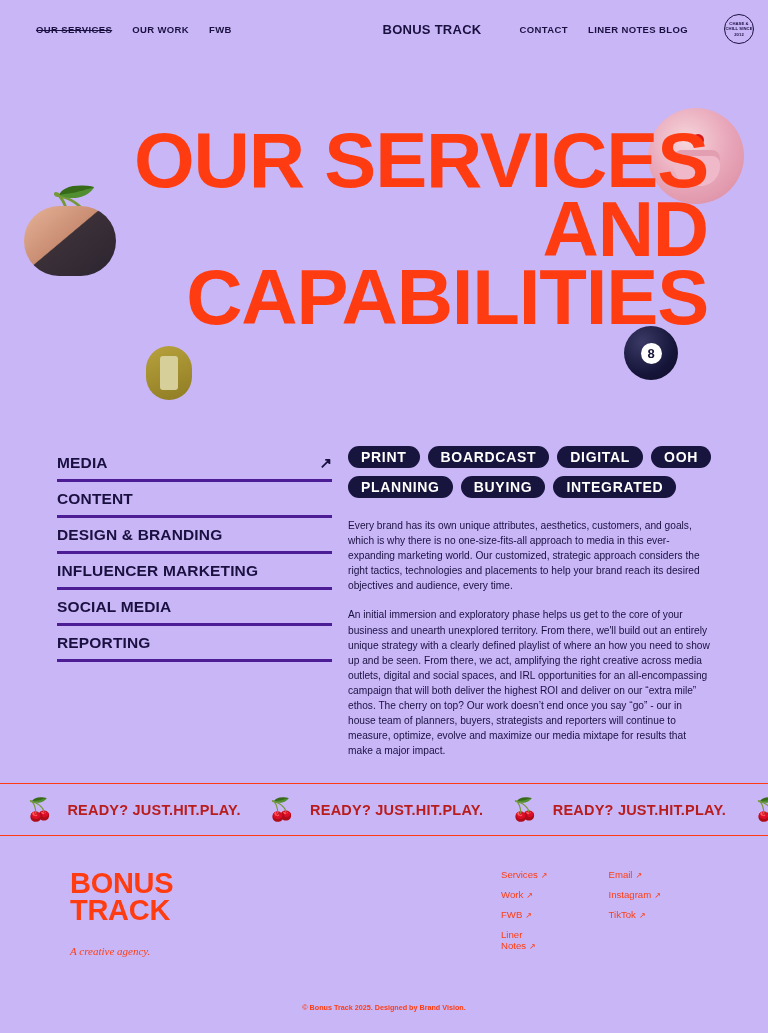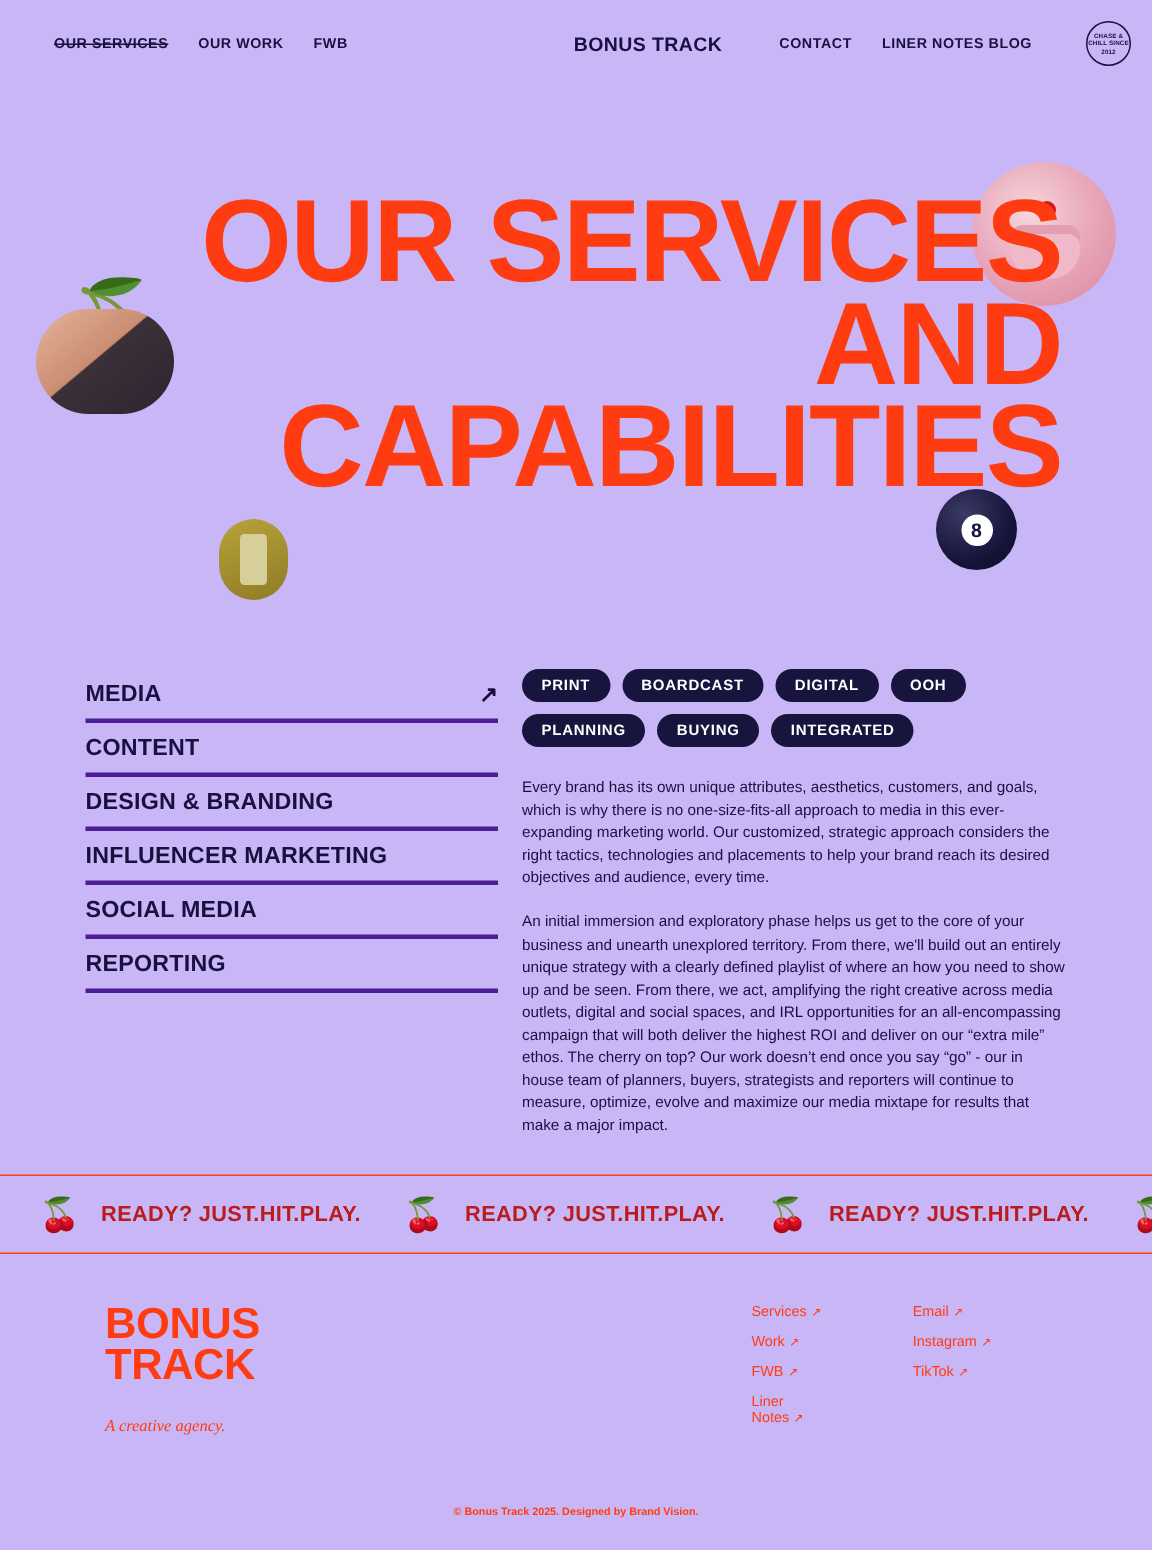--- a/index.html
+++ b/index.html
@@ -213,21 +213,21 @@
     display: flex;
     flex-wrap: wrap;
     gap: 8px;
   }
   .tag {
     height: 22px;
     padding: 0 13px;
     border-radius: 11px;
     background: #17143d;
     color: #fff;
-    font-size: 10px;
+    font-size: 14px;
     font-weight: bold;
     letter-spacing: 0.05em;
     display: flex;
     align-items: center;
     text-transform: uppercase;
   }
 
   
   .copy {
     position: absolute;

